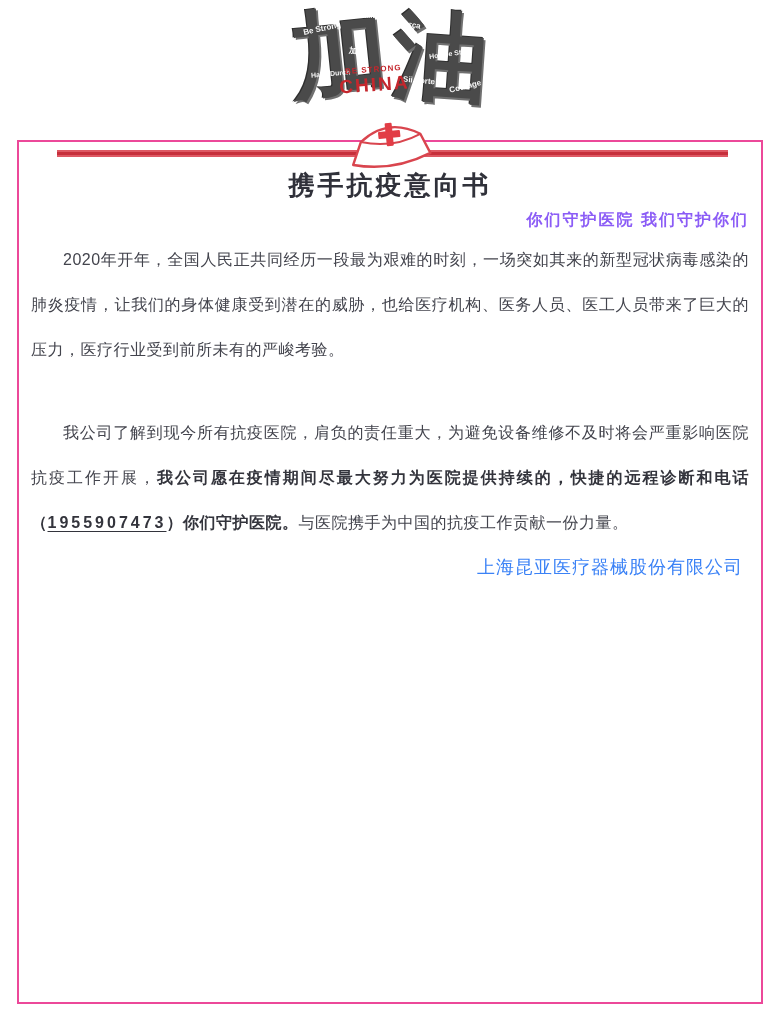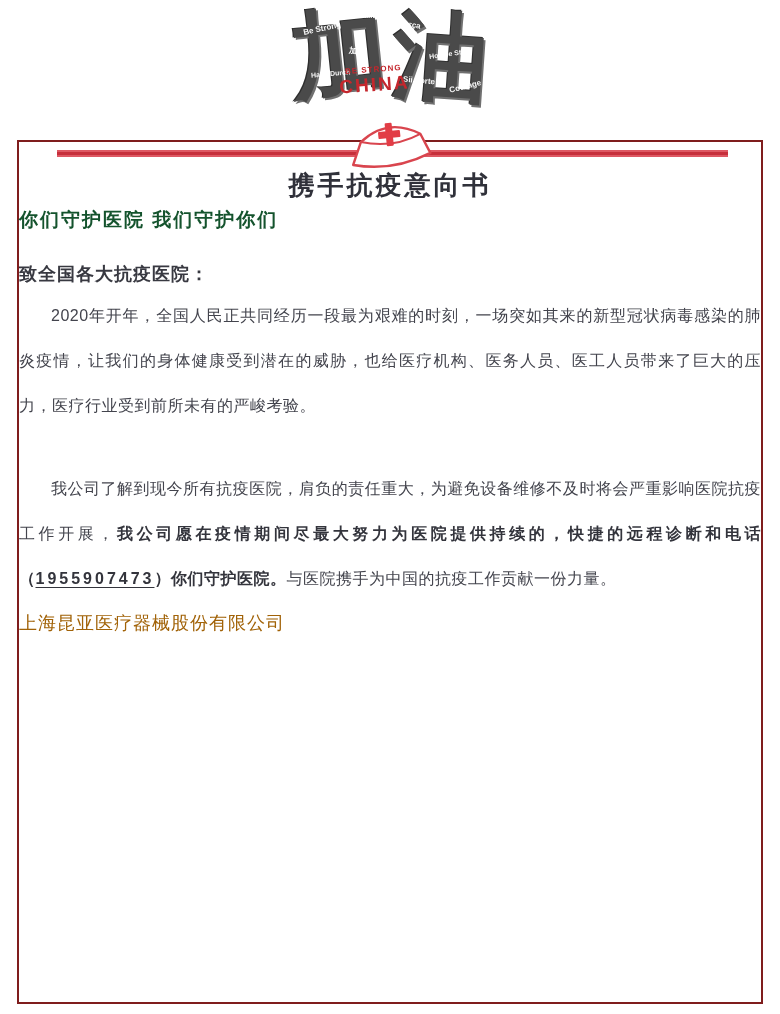--- a/index.html
+++ b/index.html
@@ -76,22 +76,22 @@
     letter-spacing: 2px;
     margin-top: 1px;
   }
 
   
   .card {
     position: absolute;
     left: 17px; right: 17px;
     top: 140px; bottom: 10px;
     background: #ffffff;
-    border: 2px solid #7f1d1d;
-    padding: 0 0;
+    border: 2px solid #ec4899;
+    padding: 0 12px;
   }
   .accent-line {
     position: absolute;
     top: 8px; left: 38px; right: 33px;
     height: 7px;
     background: linear-gradient(to bottom, #de5863 0 2px, #c62f3b 2px 5px, #de5863 5px 7px);
     z-index: 1;
   }
   .cap {
     position: absolute;
@@ -106,25 +106,25 @@
     margin: 28px 0 0 0;
     text-align: center;
     font-size: 26px;
     line-height: 30px;
     font-weight: bold;
     color: #30313a;
     letter-spacing: 3px;
   }
   .subtitle {
     margin-top: 9px;
-    text-align: left;
-    font-size: 19px;
+    text-align: right;
+    font-size: 16px;
     line-height: 22px;
     font-weight: bold;
-    color: #14532d;
+    color: #8b5cf6;
     letter-spacing: 2px;
   }
   .greeting {
     margin-top: 30px;
     font-size: 18px;
     line-height: 26px;
     font-weight: bold;
     color: #383941;
     letter-spacing: 1px;
   }
@@ -136,24 +136,24 @@
     text-indent: 2em;
     letter-spacing: .5px;
     text-align: justify;
   }
   .body-text p:first-child { margin-top: 6px; }
   .body-text p.p3 { margin-top: 38px; }
   .body-text .b { font-weight: bold; color: #33343c; }
   .body-text .u { text-decoration: underline; letter-spacing: 3px; text-underline-offset: 3px; }
   .sig-company {
     margin-top: 0;
-    text-align: left;
+    text-align: right;
     font-size: 18px;
     line-height: 45px;
-    color: #a16207;
+    color: #3b82f6;
     padding-right: 6px;
     letter-spacing: 1px;
   }
   .sig-date {
     text-align: right;
     font-size: 18px;
     line-height: 45px;
     color: #43444d;
     padding-right: 38px;
   }
@@ -193,21 +193,20 @@
           <g fill="#e23d46">
             <rect x="42.5" y="11" width="7" height="23" rx="1"></rect>
             <rect x="35" y="19" width="22" height="7" rx="1"></rect>
           </g>
         </g>
       </svg>
     </div>
 
     <h1 class="title">携手抗疫意向书</h1>
     <div class="subtitle">你们守护医院 我们守护你们</div>
-    <div class="greeting">致全国各大抗疫医院：</div>
 
     <div class="body-text" id="paragraphs">
         <p><span>2020年开年，全国人民正共同经历一段最为艰难的时刻，一场突如其来的新型冠状病毒感染的肺炎疫情，让我们的身体健康受到潜在的威胁，也给医疗机构、医务人员、医工人员带来了巨大的压力，医疗行业受到前所未有的严峻考验。</span></p>
         <p class="p3"><span>我公司了解到现今所有抗疫医院，肩负的责任重大，为避免设备维修不及时将会严重影响医院抗疫工作开展，</span><span class="b">我公司愿在疫情期间尽最大努力为医院提供持续的，快捷的远程诊断和电话（</span><span class="b u">1955907473</span><span class="b">）你们守护医院。</span><span>与医院携手为中国的抗疫工作贡献一份力量。</span></p>
       </div>
 
     <div class="sig-company">上海昆亚医疗器械股份有限公司</div>
   </div>
 
 </div>

